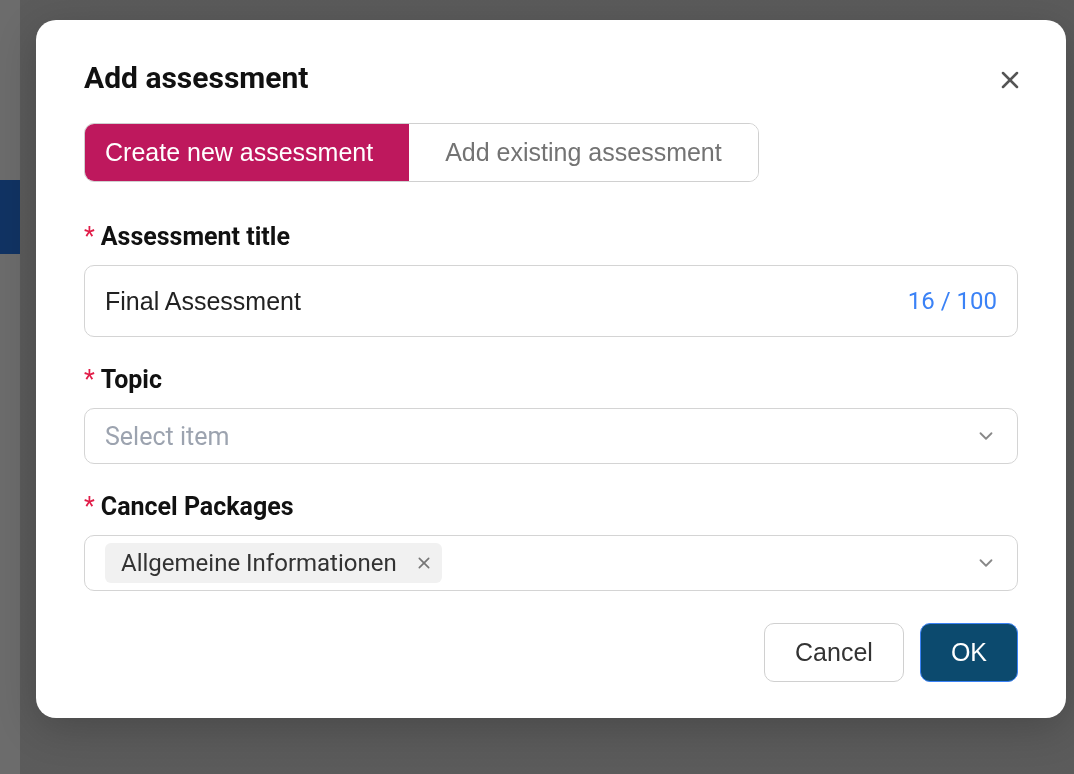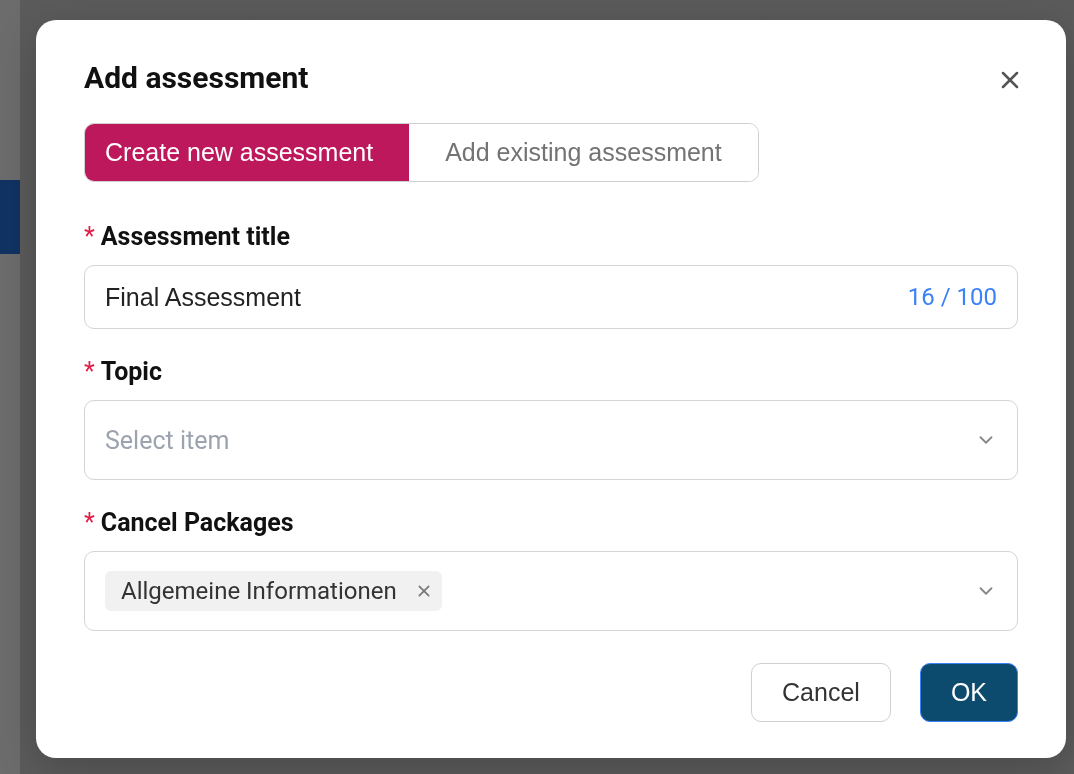--- a/index.html
+++ b/index.html
@@ -118,21 +118,21 @@
       margin-right: 6px;
     }
     
     .text-input-wrapper {
       position: relative;
       display: flex;
       align-items: center;
       border: 1px solid #d4d4d4;
       border-radius: 10px;
       padding: 0 20px;
-      height: 64px;
+      height: 72px;
     }
     
     .text-input {
       flex: 1;
       border: none;
       outline: none;
       font-size: 25px;
       color: #222;
       background: transparent;
     }
@@ -143,21 +143,21 @@
       margin-left: 12px;
     }
     
     .select-wrapper {
       position: relative;
       display: flex;
       align-items: center;
       border: 1px solid #d4d4d4;
       border-radius: 10px;
       padding: 0 20px;
-      height: 80px;
+      height: 56px;
       cursor: pointer;
     }
     
     .select-placeholder {
       flex: 1;
       font-size: 25px;
       color: #9ca3af;
     }
     
     .select-content {
@@ -186,21 +186,21 @@
     .chip-remove {
       color: #777;
       cursor: pointer;
       display: flex;
       align-items: center;
     }
     
     .modal-footer {
       display: flex;
       justify-content: flex-end;
-      gap: 29px;
+      gap: 16px;
       margin-top: 32px;
     }
     
     .btn {
       padding: 14px 30px;
       font-size: 25px;
       border-radius: 10px;
       cursor: pointer;
       font-weight: 400;
     }

